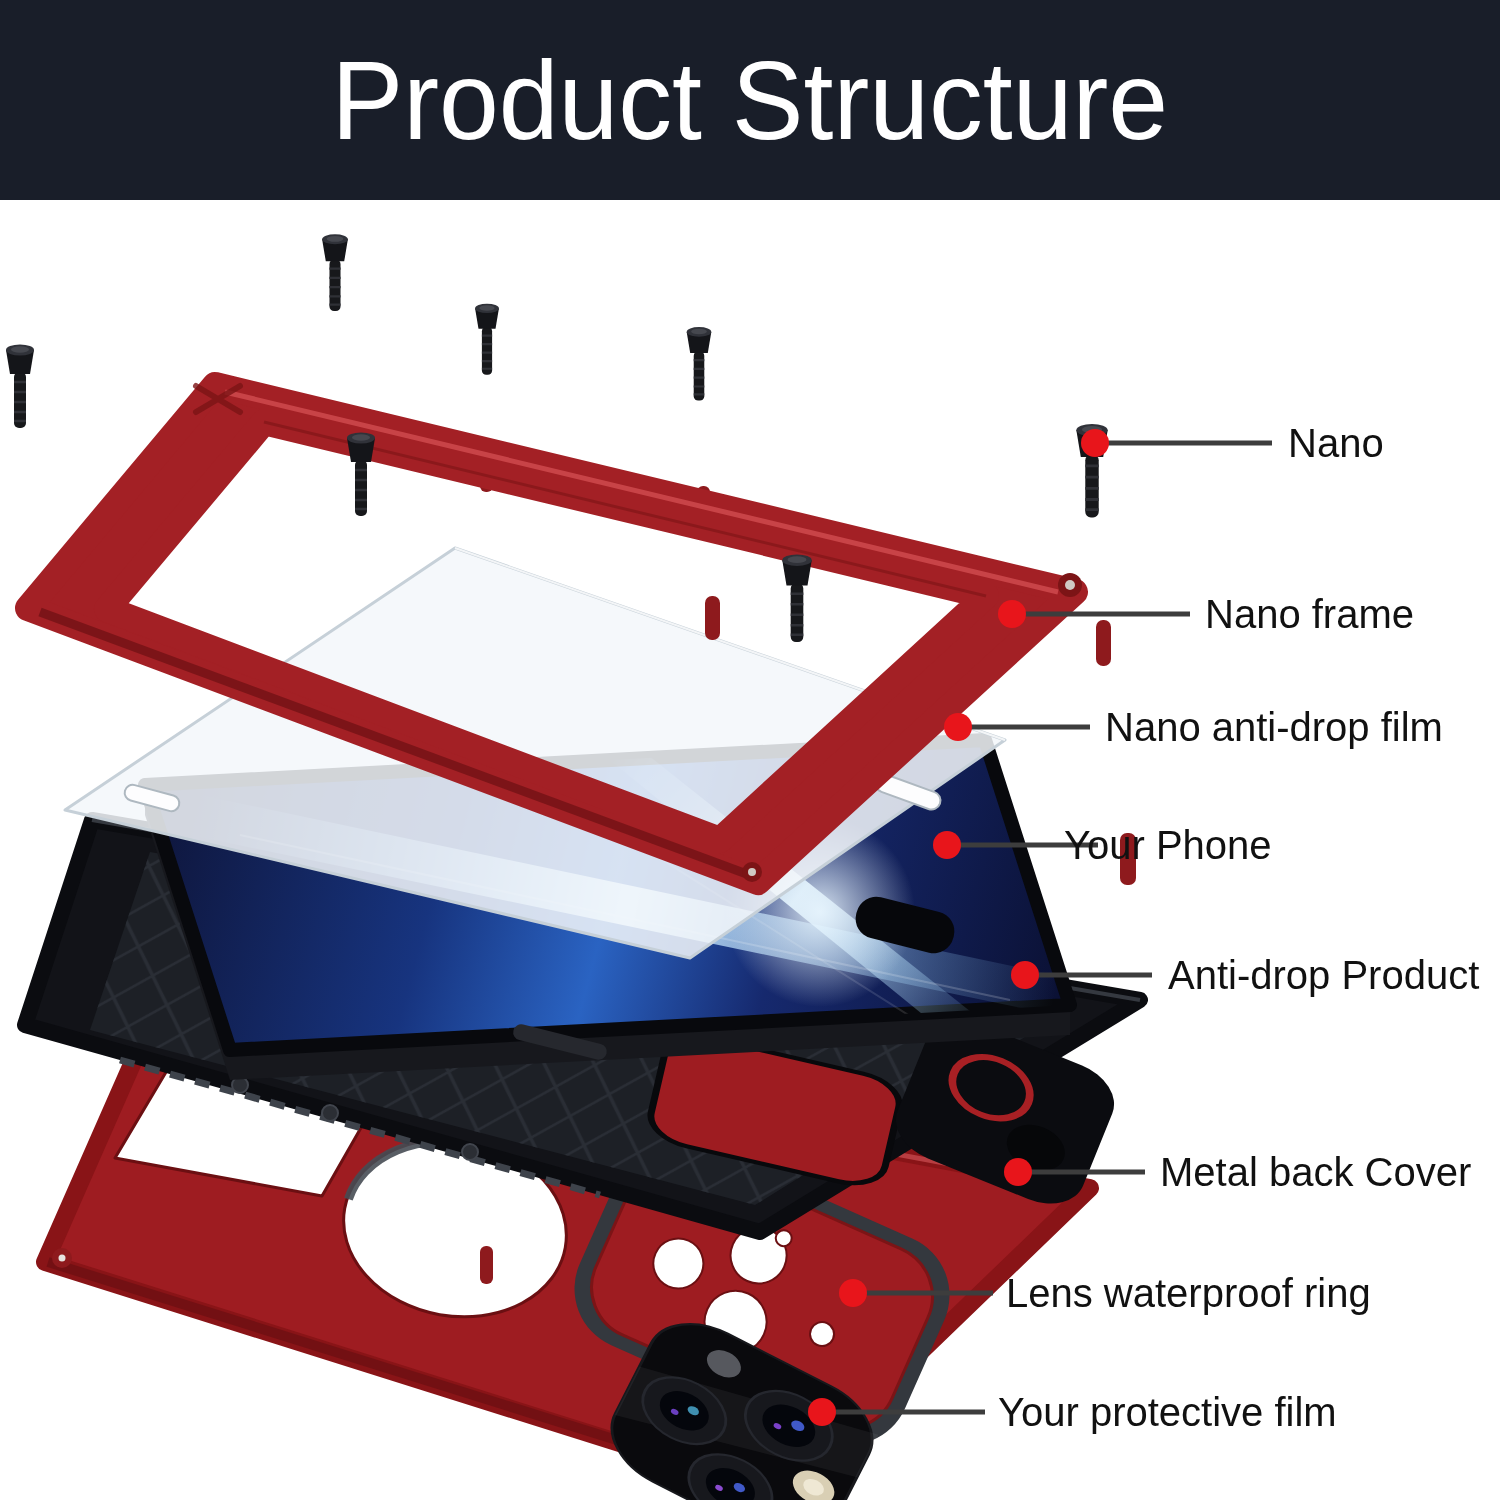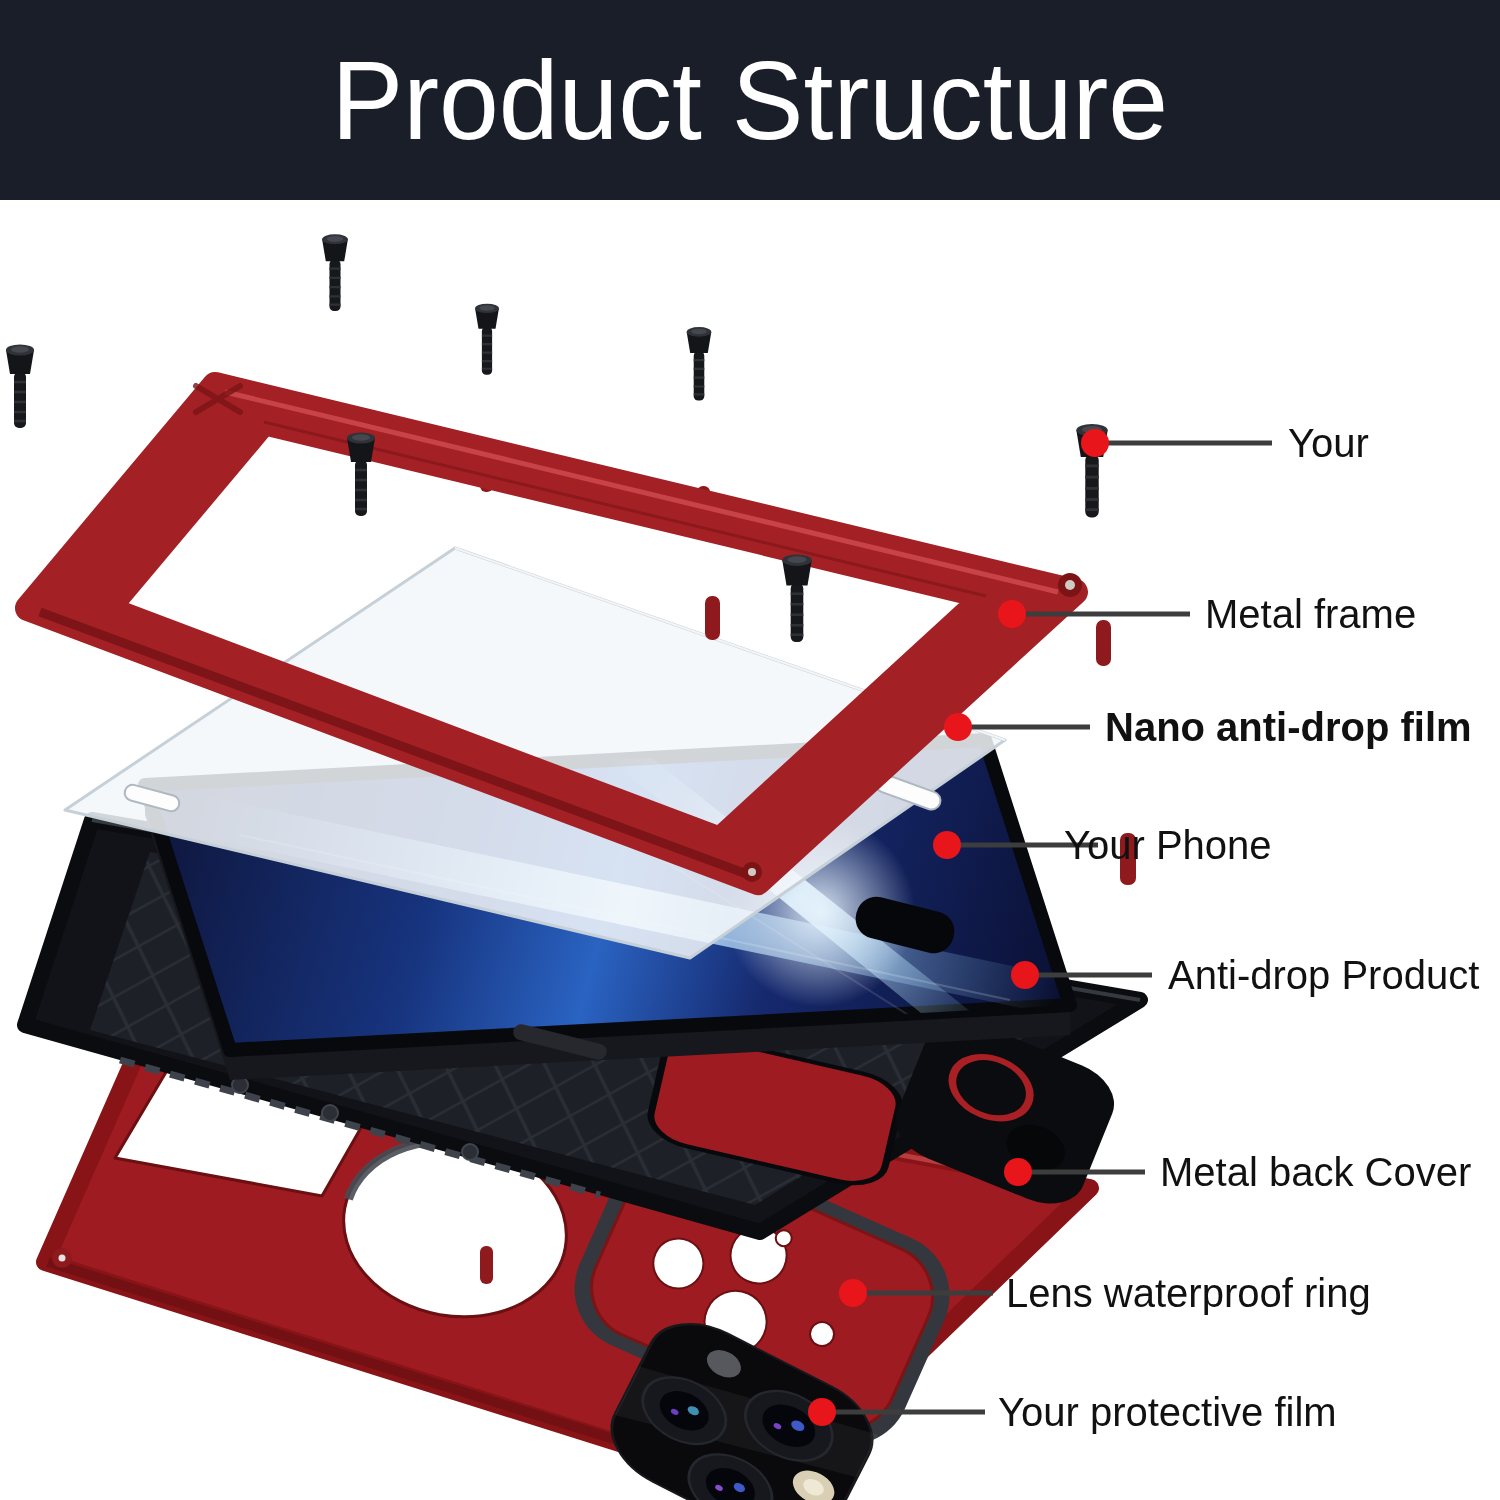--- a/index.html
+++ b/index.html
@@ -9,21 +9,21 @@
   html,body{margin:0;padding:0;background:#ffffff;}
   #stage{position:relative;width:1500px;height:1500px;overflow:hidden;background:#ffffff;
          font-family:"Liberation Sans",sans-serif;}
   #header{position:absolute;left:0;top:0;width:1500px;height:200px;background:var(--header-bg);
           display:flex;align-items:center;justify-content:center;}
   #title{color:#ffffff;font-size:112px;font-weight:400;letter-spacing:0px;
          transform:scaleX(.96);white-space:nowrap;}
   #scene{position:absolute;left:0;top:0;width:1500px;height:1500px;}
   .label{position:absolute;font-size:40px;line-height:1;color:var(--label);
          transform:translateY(-50%);white-space:nowrap;}
-  .label.bold{font-weight:700;}
+  .label.bold{font-weight:400;}
 </style>
 </head>
 <body>
 
 <div id="stage">
 
   <div id="header">
     <span id="title">Product Structure</span>
   </div>
 
@@ -226,22 +226,22 @@
         <circle cx="1012" cy="614" r="14"></circle>
       <circle cx="958" cy="727" r="14"></circle>
         <circle cx="947" cy="845" r="14"></circle>
       <circle cx="1025" cy="975" r="14"></circle>
         <circle cx="1018" cy="1172" r="14"></circle>
       <circle cx="853" cy="1293" r="14"></circle>
         <circle cx="822" cy="1412" r="14"></circle>
     </g>
   </svg>
 
-  <div class="label" style="left:1288px;top:443px">Your</div>
-  <div class="label" style="left:1205px;top:614px">Metal frame</div>
+  <div class="label" style="left:1288px;top:443px">Nano</div>
+  <div class="label" style="left:1205px;top:614px">Nano frame</div>
   <div class="label bold" style="left:1105px;top:727px">Nano anti-drop film</div>
   <div class="label" style="left:1064px;top:845px">Your Phone</div>
   <div class="label" style="left:1168px;top:975px">Anti-drop Product</div>
   <div class="label" style="left:1006px;top:1293px">Lens waterproof ring</div>
   <div class="label" style="left:1160px;top:1172px">Metal back Cover</div>
   <div class="label" style="left:998px;top:1412px">Your protective film</div>
 
 </div>
 
 </body></html>

